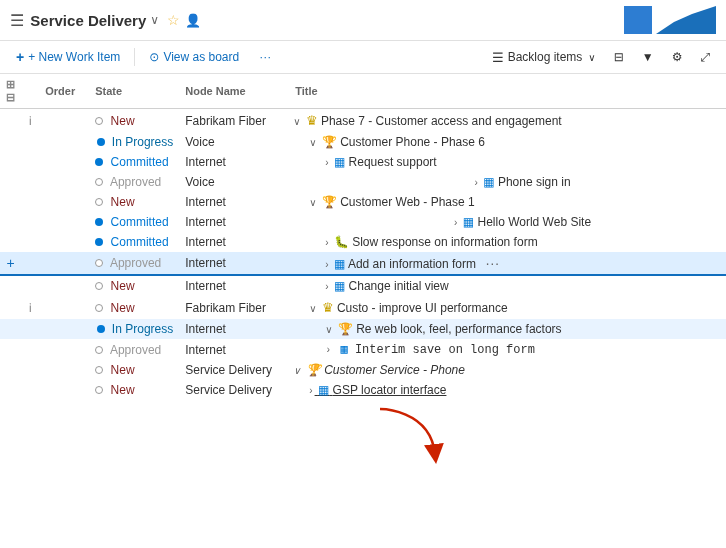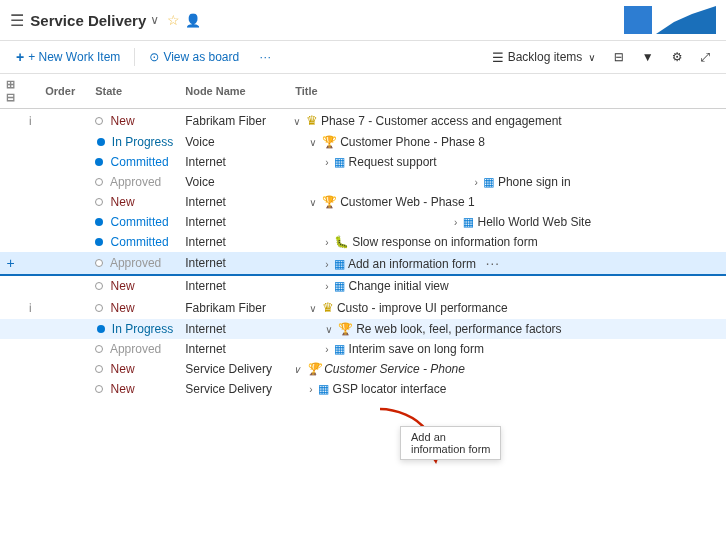--- a/index.html
+++ b/index.html
@@ -268,21 +268,21 @@
     <td style="text-align:center;color:#888;width:18px;"></td>
     <td class="col-order"></td>
     <td class="state-inprogress">
       <span class="dot dot-blue"></span>
       <span>In Progress</span>
     </td>
     <td>Voice</td>
     <td style="padding-left:20px;">
       <span class="expand-arrow">∨ </span>
       <span class="icon-trophy">🏆</span>
-      <span>Customer Phone - Phase 8</span>
+      <span>Customer Phone - Phase 6</span>
       
     </td>
   </tr>
         <tr>
     <td style="text-align:center;color:#106ebe;font-size:14px;width:18px;"></td>
     <td style="text-align:center;color:#888;width:18px;"></td>
     <td class="col-order"></td>
     <td class="state-committed">
       <span class="dot dot-blue"></span>
       <span>Committed</span>
@@ -425,21 +425,21 @@
   </tr>
         <tr>
     <td style="text-align:center;color:#106ebe;font-size:14px;width:18px;"></td>
     <td style="text-align:center;color:#888;width:18px;"></td>
     <td class="col-order"></td>
     <td class="state-approved">
       <span class="dot dot-empty"></span>
       <span>Approved</span>
     </td>
     <td>Internet</td>
-    <td style="padding-left:36px;">
+    <td style="padding-left:36px;font-family:Liberation Mono, monospace;">
       <span class="expand-arrow">› </span>
       <span class="icon-board">▦</span>
       <span>Interim save on long form</span>
       
     </td>
   </tr>
         <tr>
     <td style="text-align:center;color:#106ebe;font-size:14px;width:18px;"></td>
     <td style="text-align:center;color:#888;width:18px;"></td>
     <td class="col-order"></td>
@@ -457,34 +457,30 @@
   </tr>
         <tr>
     <td style="text-align:center;color:#106ebe;font-size:14px;width:18px;"></td>
     <td style="text-align:center;color:#888;width:18px;"></td>
     <td class="col-order"></td>
     <td class="state-new">
       <span class="dot dot-empty"></span>
       <span>New</span>
     </td>
     <td>Service Delivery</td>
-    <td style="padding-left:20px;">
+    <td style="padding-left:20px;text-decoration:underline;">
       <span class="expand-arrow">› </span>
       <span class="icon-board">▦</span>
       <span>GSP locator interface</span>
       
     </td>
   </tr>
       </tbody>
   </table>
 
-  <div class="tooltip-popup">
-    <div>Add an</div>
-    <div>information form</div>
-  </div>
 
   <svg class="arrow-overlay" width="80" height="80" viewBox="0 0 80 80">
     <defs>
       <marker id="arrowhead" markerWidth="8" markerHeight="8" refX="4" refY="4" orient="auto">
         <path d="M0,0 L8,4 L0,8 Z" fill="#cc2200"></path>
       </marker>
     </defs>
     <path d="M10,5 C10,5 60,5 65,50" stroke="#cc2200" stroke-width="2.5" fill="none" marker-end="url(#arrowhead)"></path>
   </svg>
 </div>

